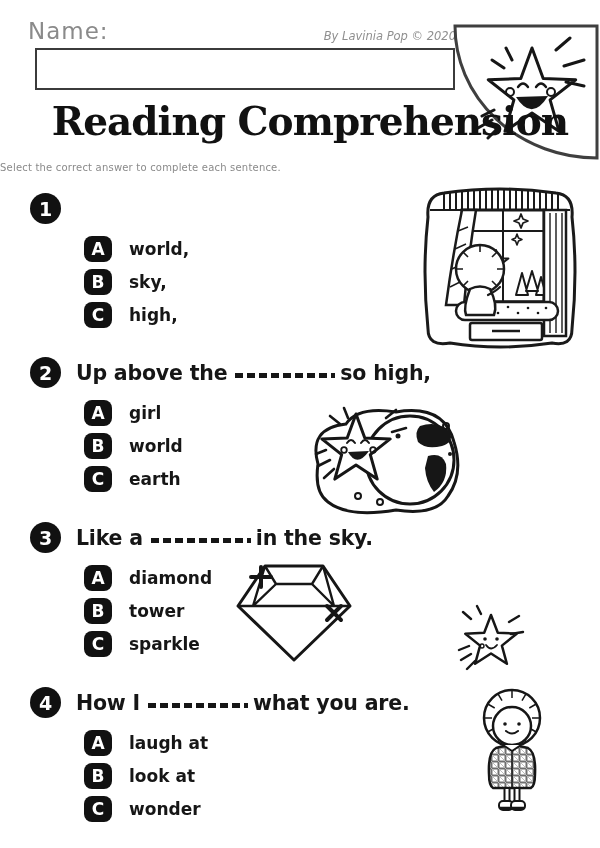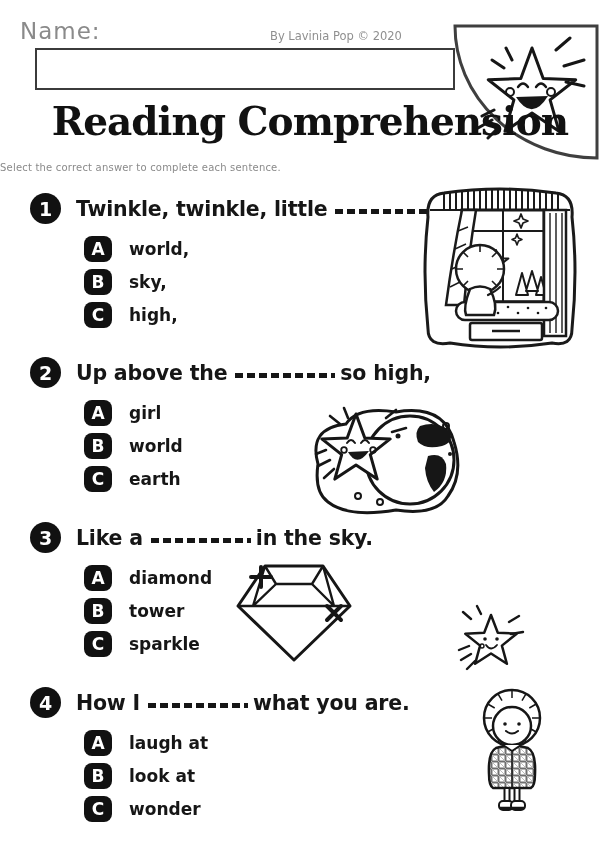--- a/index.html
+++ b/index.html
@@ -1,19 +1,19 @@
 <!DOCTYPE html>
 <html><head>
 <meta charset="utf-8">
 <style>
   html,body{margin:0;padding:0;background:#fff;}
   .page{position:relative;width:600px;height:848px;background:#fff;overflow:hidden;
         font-family:"DejaVu Sans","Liberation Sans",sans-serif;color:#161616;}
-  .name-label{position:absolute;left:20px;top:18px;font-size:23px;letter-spacing:1px;color:#8a8a8a;}
-  .credit{position:absolute;left:270px;top:29px;width:186px;text-align:left;font-size:11.5px;color:#8f8f8f;}
+  .name-label{position:absolute;left:28px;top:18px;font-size:23px;letter-spacing:1px;color:#8a8a8a;}
+  .credit{position:absolute;left:270px;top:29px;width:186px;text-align:right;font-size:11.5px;color:#8f8f8f;font-style:italic;}
   .name-box{position:absolute;left:35px;top:48px;width:416px;height:38px;border:2.5px solid #3b3b3b;background:#fff;}
   .corner-badge{position:absolute;left:452px;top:22px;width:148px;height:140px;}
   .page-title{position:absolute;left:0;top:98px;width:580px;text-align:center;
         font-family:"DejaVu Serif","Liberation Serif",serif;font-weight:bold;font-size:39px;
         letter-spacing:-1px;color:#111;padding-left:20px;}
   .subtitle{position:absolute;left:0;top:162px;width:580px;text-align:left;font-size:10px;
         color:#8a8a8a;letter-spacing:.2px;}
   .question{position:absolute;left:30px;}
   .q1{top:193px}.q2{top:357px}.q3{top:522px}.q4{top:687px}
   .q-head{display:flex;align-items:center;gap:15px;}
@@ -59,23 +59,20 @@
       </g>
     </svg>
   </div>
 
   <div class="page-title">Reading Comprehension</div>
   <div class="subtitle">Select the correct answer to complete each sentence.</div>
 
   <section class="question q1">
     <div class="q-head">
       <div class="q-num">1</div>
-      <div class="q-text">
-        <span>Twinkle, twinkle, little</span><span class="blank"></span><span></span>
-      </div>
     </div>
     <div class="options">
       <div class="option">
         <span class="opt-letter">A</span>
         <span class="opt-text">world,</span>
       </div>
       <div class="option">
         <span class="opt-letter">B</span>
         <span class="opt-text">sky,</span>
       </div>

